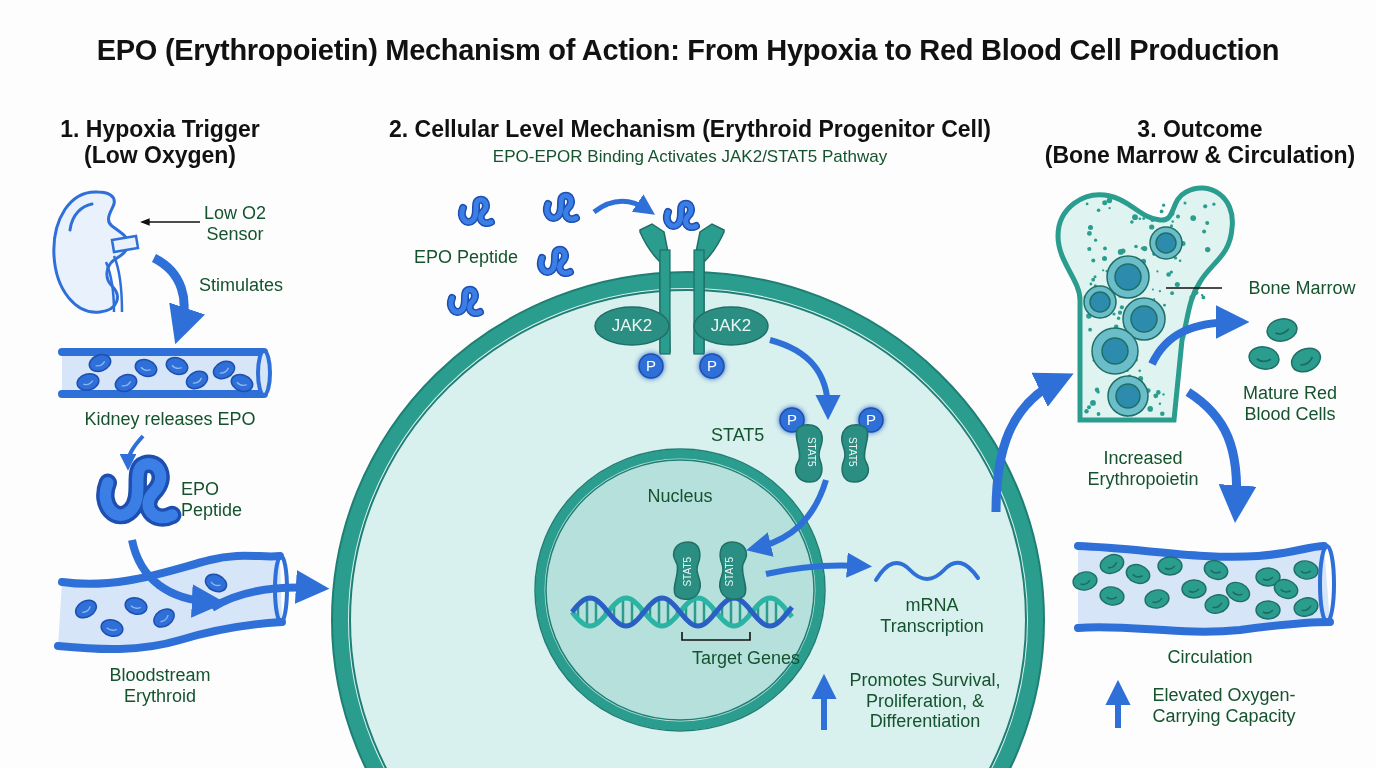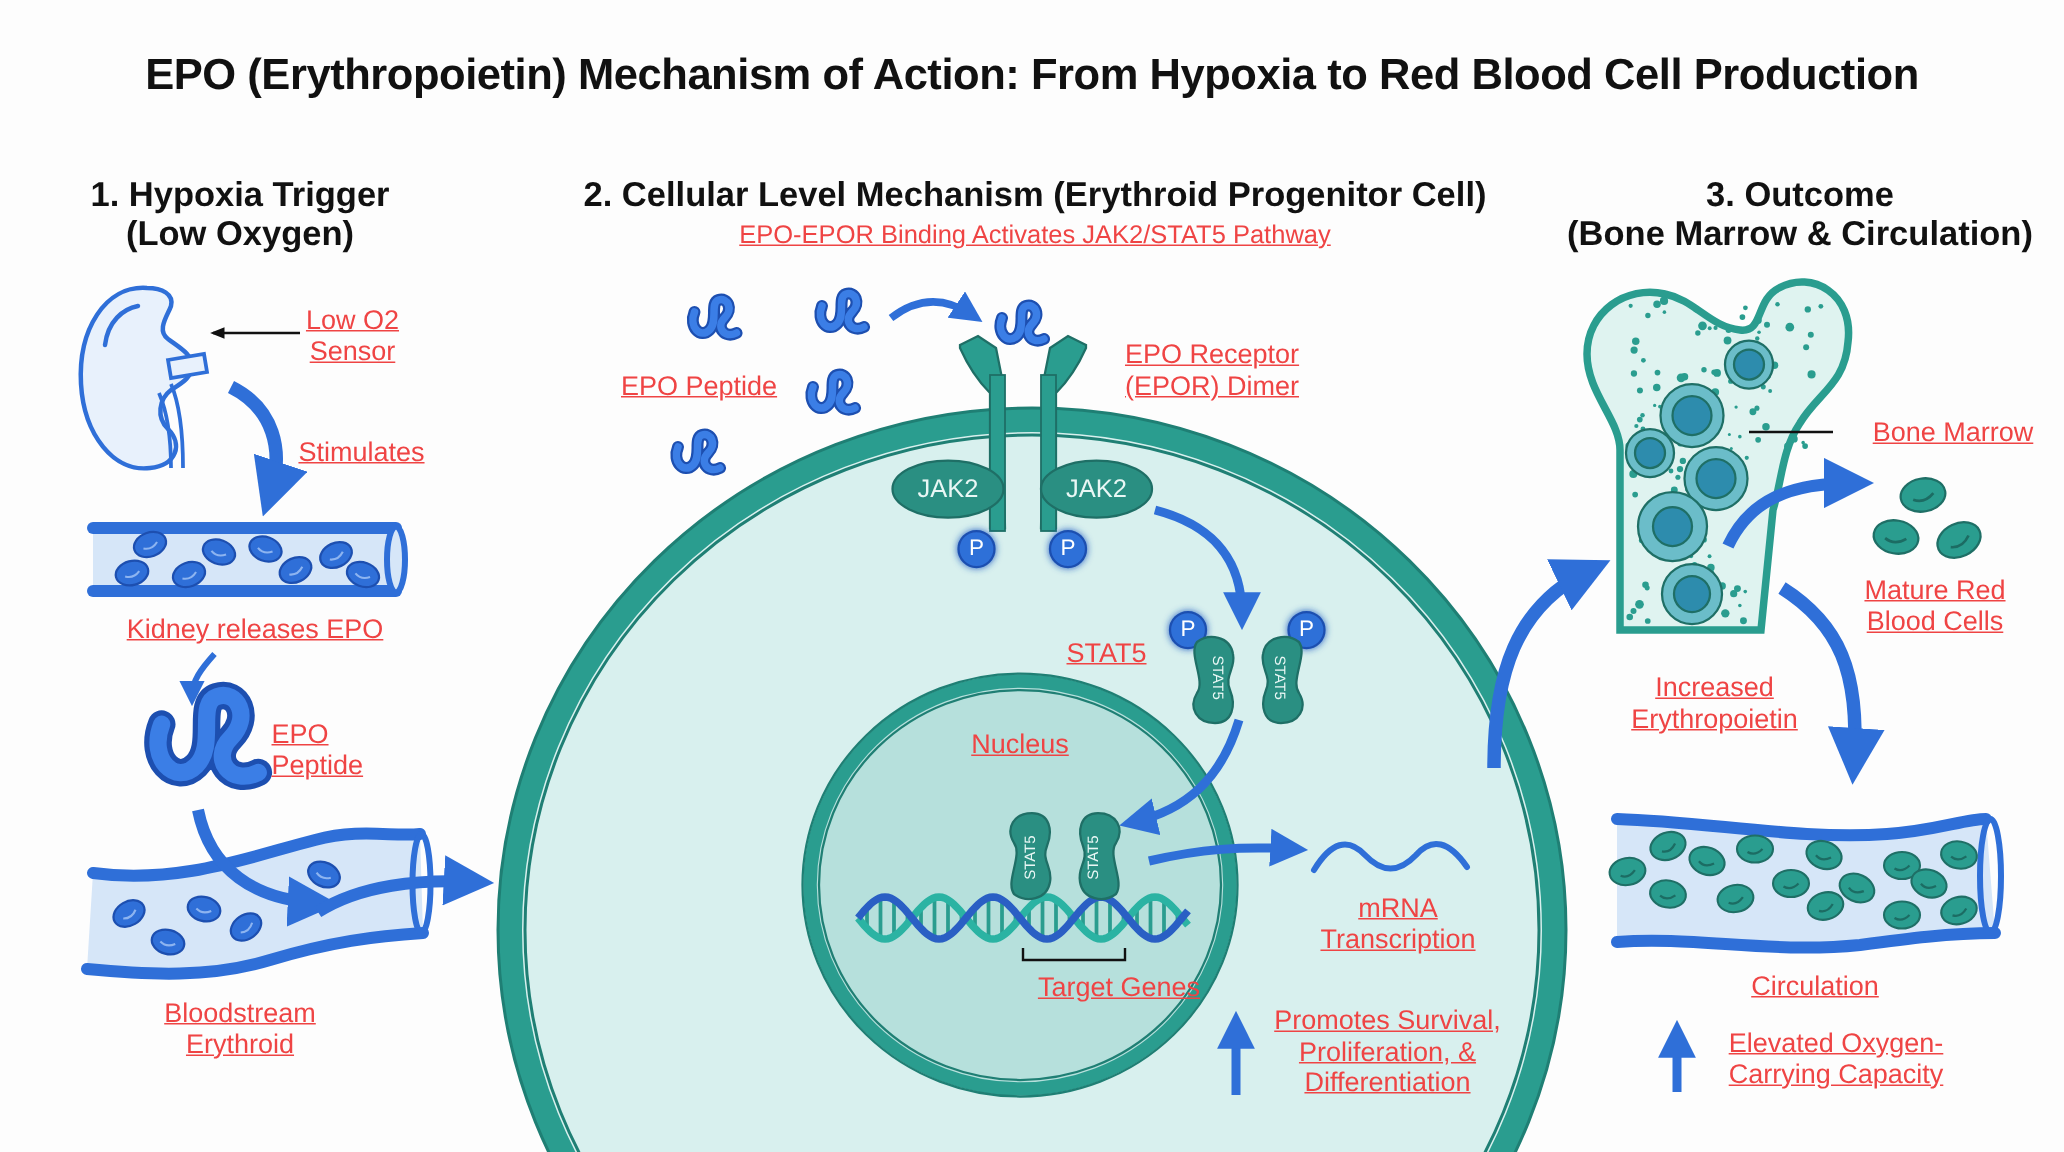--- a/index.html
+++ b/index.html
@@ -6,21 +6,21 @@
   body {
     width: 1376px; height: 768px; overflow: hidden; position: relative;
     background: #fdfdfd;
     font-family: "Liberation Sans", "DejaVu Sans", sans-serif;
     color: #111;
   }
   #stage { position: absolute; left: 0; top: 0; width: 1376px; height: 724px; }
   .txt { position: absolute; text-align: center; line-height: 1.15; white-space: pre-line; }
   .title { left: 0; width: 1376px; top: 34px; font-size: 29px; font-weight: bold; letter-spacing: -0.3px; }
   .h2 { font-size: 23px; font-weight: bold; }
-  .lbl { font-size: 18px; color: #ef4444; text-decoration: underline; }
+  .lbl { font-size: 18px; color: #14532d; }
   .left { text-align: left; }
 </style>
 </head>
 <body>
 
 <div id="stage">
 
   <svg id="art" width="1376" height="768" viewBox="0 0 1376 768" style="position:absolute;left:0;top:0">
     <defs>
       <marker id="ah" viewBox="0 0 10 10" refX="6" refY="5" markerWidth="4.2" markerHeight="4.2" orient="auto">
@@ -391,32 +391,30 @@
 
     <path d="M1118,728 L1118,690" fill="none" stroke="#2f6fd8" stroke-width="6" marker-end="url(#ah)"></path>
   </svg>
 
   <div class="txt title">EPO (Erythropoietin) Mechanism of Action: From Hypoxia to Red Blood Cell Production</div>
 
   <div class="txt h2" style="left:40px;width:240px;top:116px;">1. Hypoxia Trigger
 (Low Oxygen)</div>
   <div class="txt lbl" style="left:200px;width:70px;top:203px;">Low O2
 Sensor</div>
-  <div class="txt lbl" style="left:188px;width:106px;top:291px;">Stimulates</div>
+  <div class="txt lbl" style="left:188px;width:106px;top:275px;">Stimulates</div>
   <div class="txt lbl" style="left:50px;width:240px;top:409px;">Kidney releases EPO</div>
   <div class="txt lbl left" style="left:181px;width:90px;top:479px;">EPO
 Peptide</div>
   <div class="txt lbl" style="left:90px;width:140px;top:665px;">Bloodstream
 Erythroid</div>
 
   <div class="txt h2" style="left:380px;width:620px;top:116px;">2. Cellular Level Mechanism (Erythroid Progenitor Cell)</div>
   <div class="txt lbl" style="left:380px;width:620px;top:147px;font-size:17px;">EPO-EPOR Binding Activates JAK2/STAT5 Pathway</div>
   <div class="txt lbl left" style="left:414px;width:120px;top:247px;">EPO Peptide</div>
-  <div class="txt lbl left" style="left:750px;width:140px;top:226px;">EPO Receptor
-(EPOR) Dimer</div>
   <div class="txt" style="left:598px;width:68px;top:316px;font-size:17px;color:#e9f7f5;">JAK2</div>
   <div class="txt" style="left:697px;width:68px;top:316px;font-size:17px;color:#e9f7f5;">JAK2</div>
   <div class="txt" style="left:641px;width:20px;top:357px;font-size:15px;color:#fff;">P</div>
   <div class="txt" style="left:702px;width:20px;top:357px;font-size:15px;color:#fff;">P</div>
   <div class="txt" style="left:782px;width:20px;top:411px;font-size:15px;color:#fff;">P</div>
   <div class="txt" style="left:861px;width:20px;top:411px;font-size:15px;color:#fff;">P</div>
   <div class="txt lbl left" style="left:711px;width:70px;top:425px;">STAT5</div>
   <div class="txt" style="left:791px;width:40px;top:446px;font-size:10px;color:#e9f7f5;transform:rotate(90deg);">STAT5</div>
   <div class="txt" style="left:832px;width:40px;top:446px;font-size:10px;color:#e9f7f5;transform:rotate(90deg);">STAT5</div>
   <div class="txt" style="left:668px;width:40px;top:566px;font-size:10px;color:#e9f7f5;transform:rotate(-90deg);">STAT5</div>

